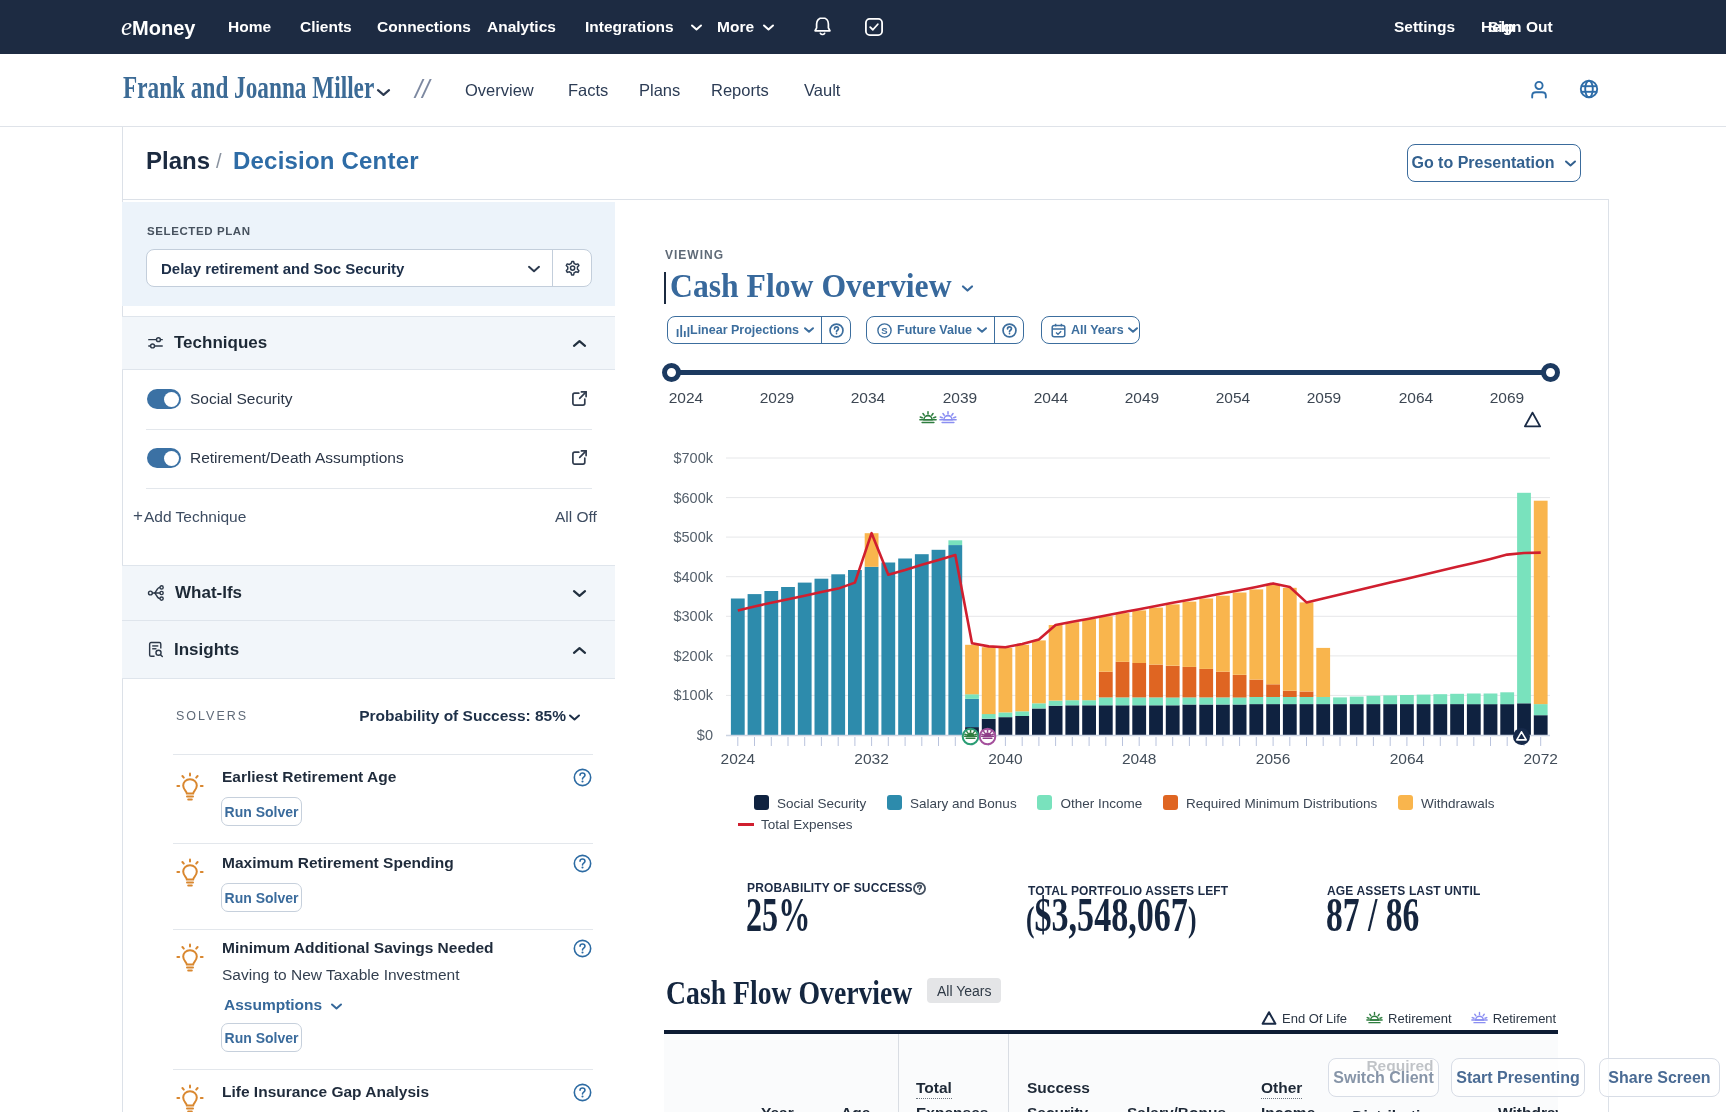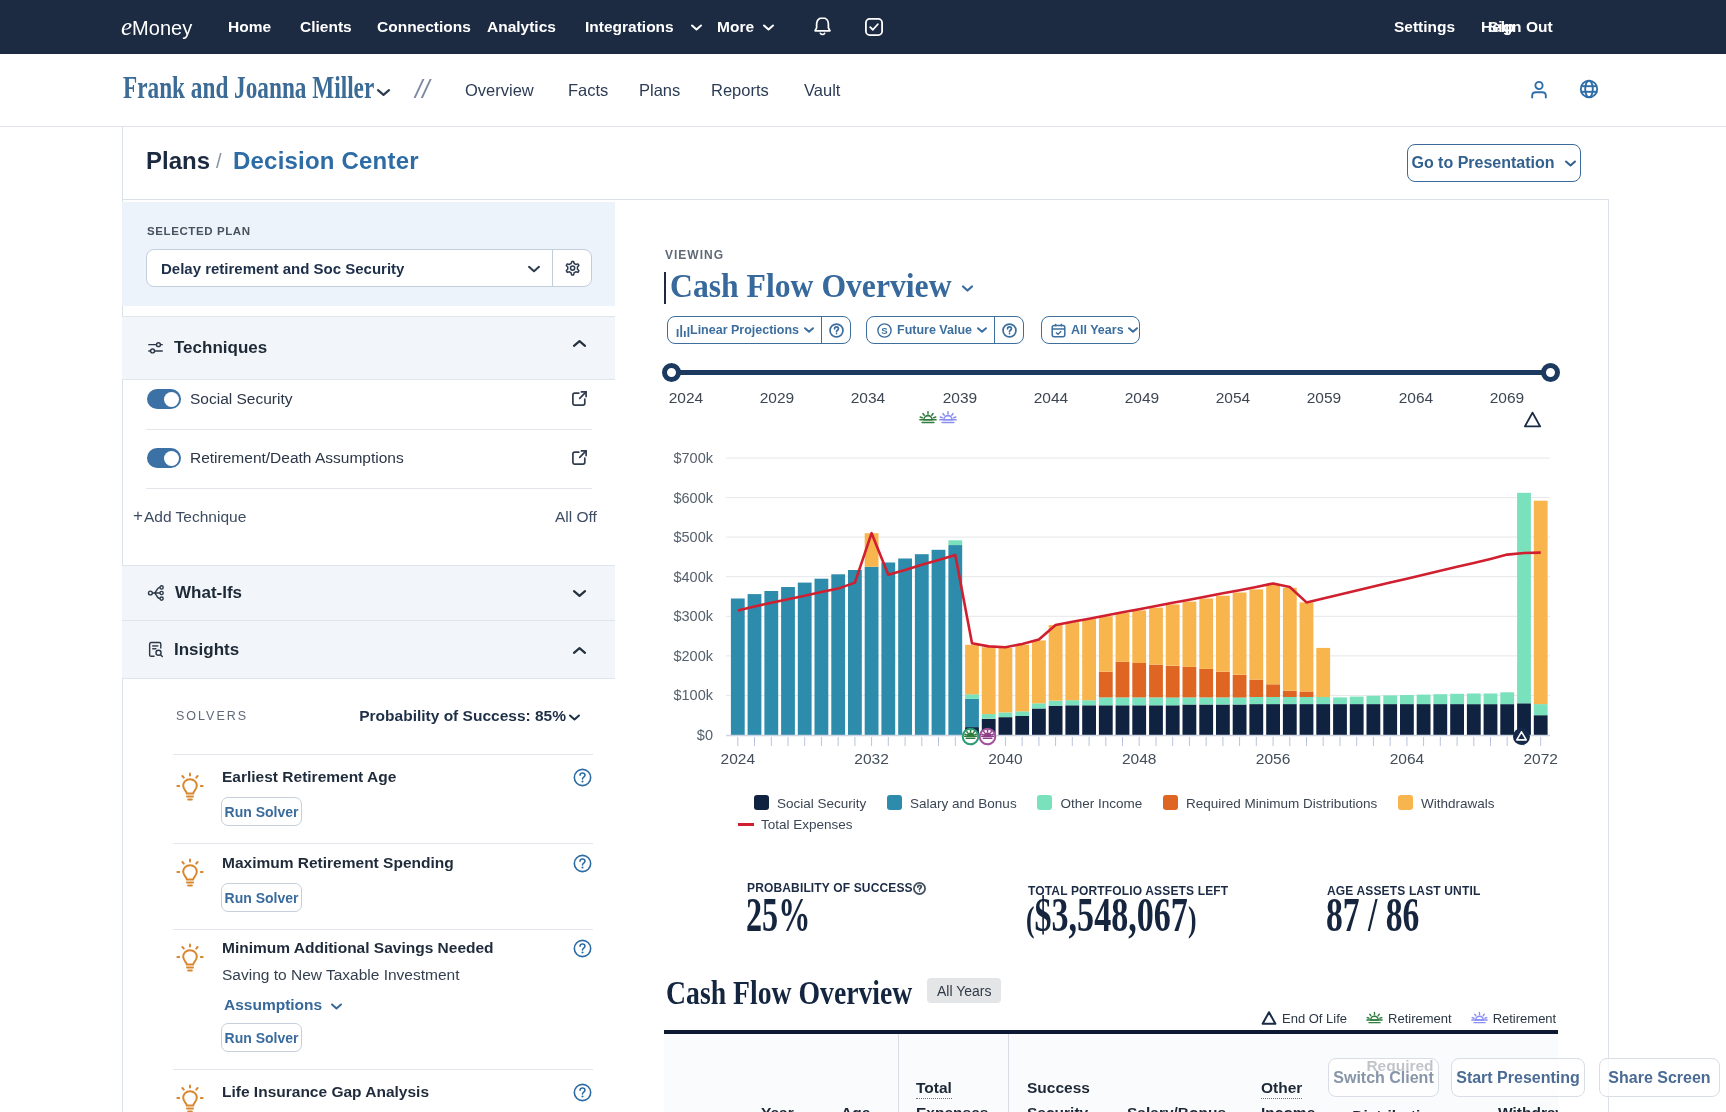--- a/index.html
+++ b/index.html
@@ -26,21 +26,21 @@
 .statval { position:absolute; font-family:"Liberation Serif", serif; font-size:48px; font-weight:bold; color:#15253e; }
 .th { position:absolute; font-size:15.5px; font-weight:bold; color:#1d2836; white-space:nowrap; }
 .botbtn { position:absolute; top:1058px; height:39px; background:rgba(255,255,255,0.72);
   border:1px solid #d8dde6; border-radius:8px; font-size:16px; font-weight:bold;
   display:flex; align-items:center; justify-content:center; z-index:30; }
 </style></head>
 <body>
 
 <div class="abs" style="left:0;top:0;width:1726px;height:54px;background:#1d2b42;"></div>
 <div class="abs" style="left:121px;top:13px;color:#fff;z-index:2">
-  <span class="serif" style="font-size:25px;font-style:italic;">e</span><span style="font-size:20px;font-weight:normal;">Money</span>
+  <span class="serif" style="font-size:25px;font-style:italic;">e</span><span style="font-size:20px;font-weight:bold;">Money</span>
 </div>
 <div class="nav-item" style="left:228px;">Home</div>
 <div class="nav-item" style="left:300px;">Clients</div>
 <div class="nav-item" style="left:377px;">Connections</div>
 <div class="nav-item" style="left:487px;">Analytics</div>
 <div class="nav-item" style="left:585px;">Integrations</div>
 <div class="abs" style="left:690px;top:20px;"><svg width="13" height="15" viewBox="0 0 13 15">
       <path d="M2,5.5 L6.5,9.5 L11.0,5.5" fill="none" stroke="#fff" stroke-width="2" stroke-linecap="round" stroke-linejoin="round"></path>
     </svg></div>
 <div class="nav-item" style="left:717px;">More</div>
@@ -101,21 +101,21 @@
 <div class="abs" style="left:161px;top:260px;font-size:15px;font-weight:bold;color:#1d2f49;">Delay retirement and Soc Security</div>
 <div class="abs" style="left:527px;top:261px;"><svg width="14" height="16" viewBox="0 0 14 16">
       <path d="M2,5.8 L7.0,10.2 L12.0,5.8" fill="none" stroke="#2c3a4e" stroke-width="2" stroke-linecap="round" stroke-linejoin="round"></path>
     </svg></div>
 <div class="abs" style="left:552px;top:249px;width:1px;height:38px;background:#c3cedb;"></div>
 <div class="abs" style="left:563px;top:259px;"><svg width="18" height="18" viewBox="0 0 18 18">
       <path d="M9,1.4 L10.6,1.4 L11.1,3.5 A5.8,5.8 0 0 1 12.8,4.5 L14.9,3.9 L15.9,5.5 L14.4,7.1 A5.8,5.8 0 0 1 14.4,9.1 L15.9,10.7 L15,12.4 L12.8,11.8 A5.8,5.8 0 0 1 11.1,12.8 L10.6,14.9 L8.6,14.9 L8.1,12.8 A5.8,5.8 0 0 1 6.4,11.8 L4.3,12.4 L3.3,10.7 L4.8,9.1 A5.8,5.8 0 0 1 4.8,7.1 L3.3,5.5 L4.2,3.9 L6.4,4.5 A5.8,5.8 0 0 1 8.1,3.5 Z" transform="translate(0,1)" fill="none" stroke="#2c3a4e" stroke-width="1.5" stroke-linejoin="round"></path>
       <circle cx="9.6" cy="9.1" r="2.1" fill="none" stroke="#2c3a4e" stroke-width="1.5"></circle>
     </svg></div>
 
-<div class="hdrsec" style="top:316px;height:64px;">
+<div class="hdrsec" style="top:316px;height:54px;">
   <div style="margin-left:25px;display:flex;align-items:center;">
       <svg width="17" height="16" viewBox="0 0 19 19">
         <g stroke="#2c3848" stroke-width="1.7" stroke-linecap="round" fill="none">
           <line x1="1.5" y1="5.5" x2="10" y2="5.5"></line>
           <circle cx="13" cy="5.5" r="2.3"></circle>
           <line x1="15.7" y1="5.5" x2="17.5" y2="5.5"></line>
           <line x1="1.5" y1="13" x2="3.3" y2="13"></line>
           <circle cx="6" cy="13" r="2.3"></circle>
           <line x1="8.7" y1="13" x2="17.5" y2="13"></line>
         </g>

